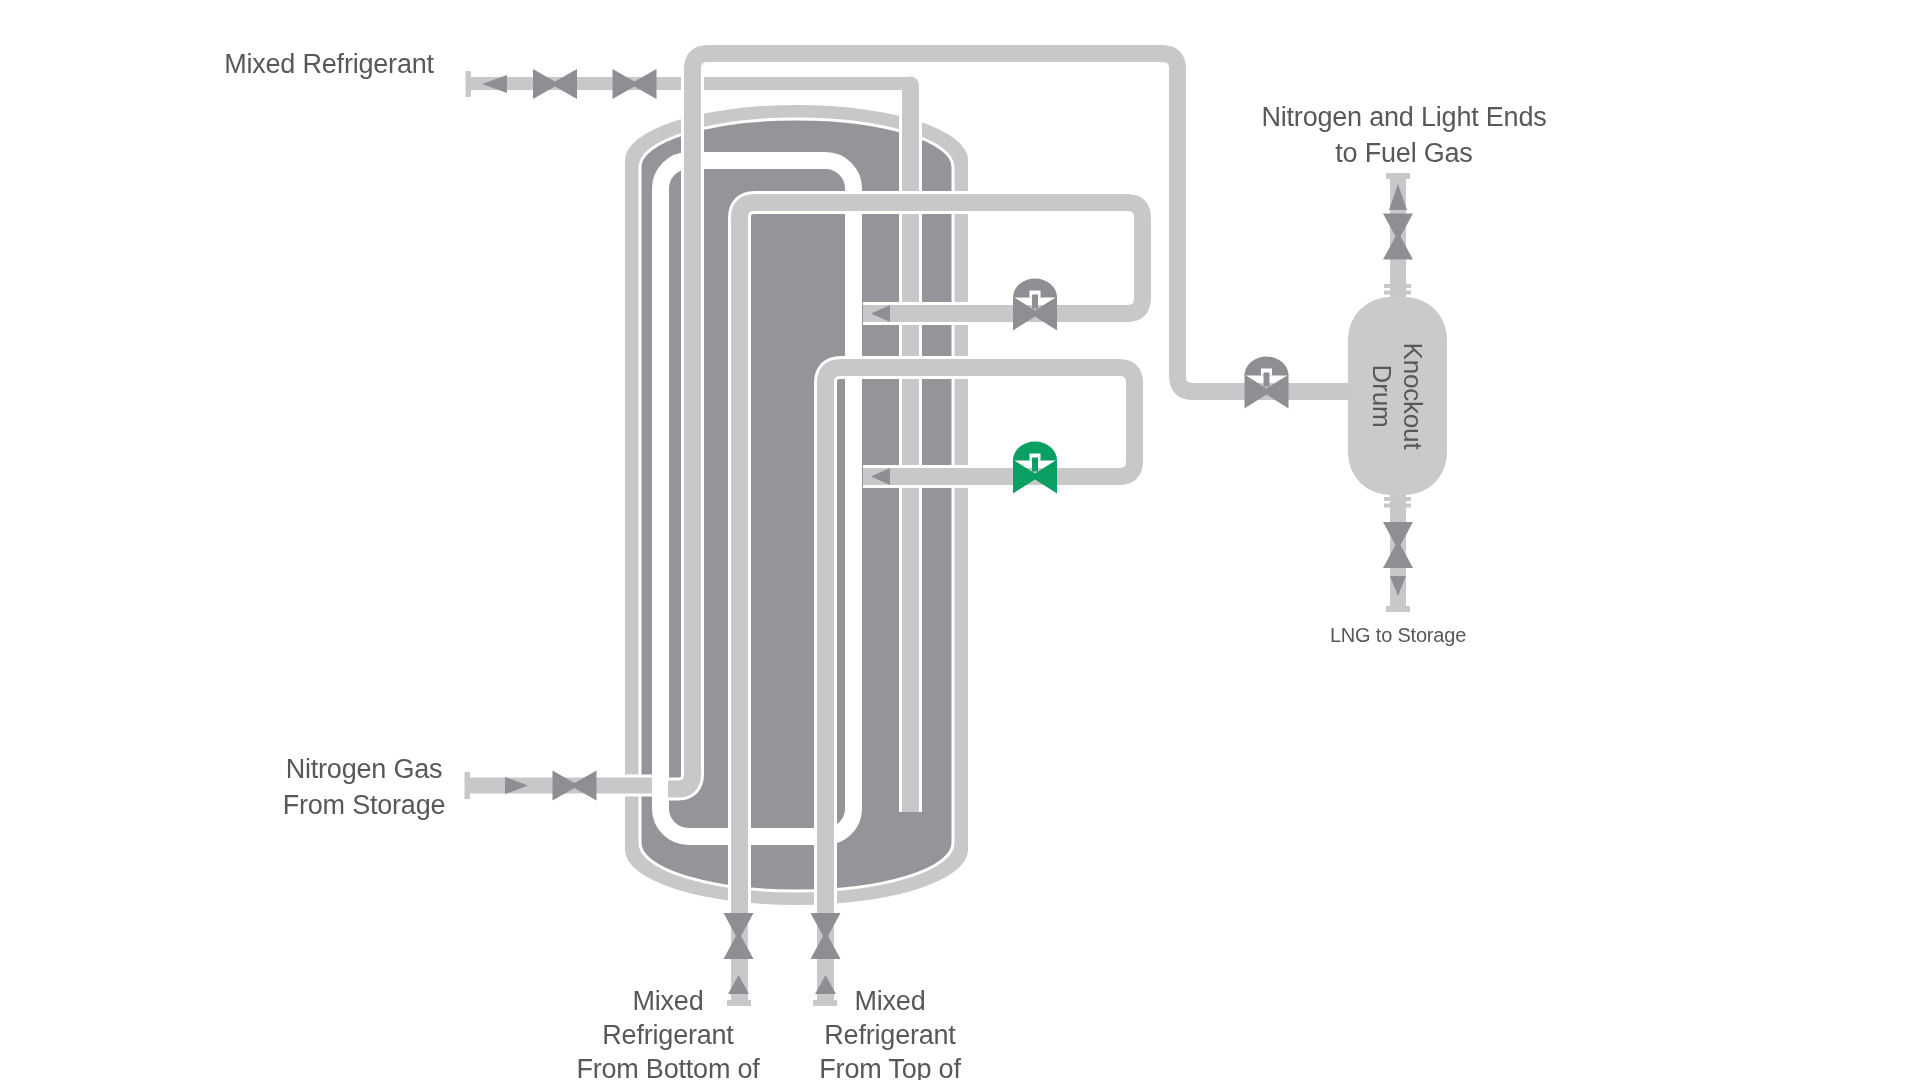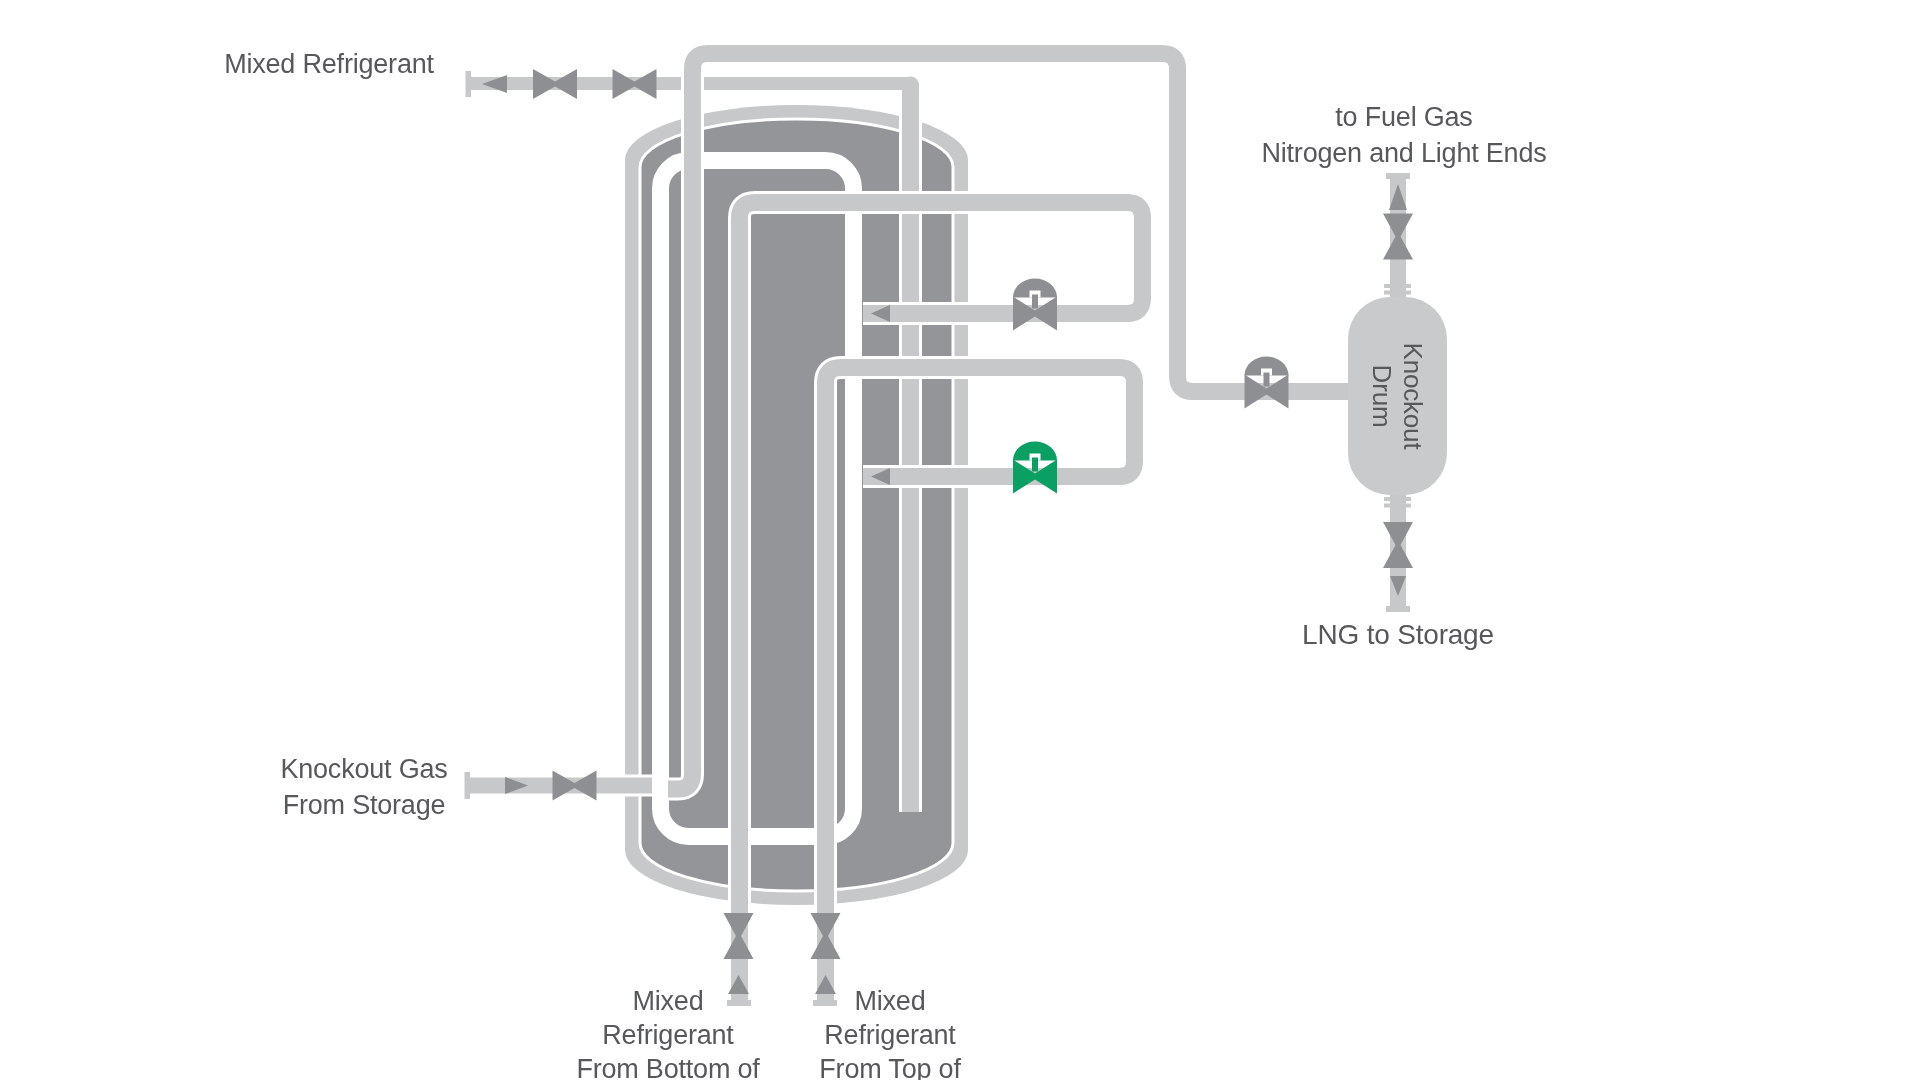--- a/index.html
+++ b/index.html
@@ -141,35 +141,35 @@
   <rect x="813" y="1000" width="24" height="6" class="fillpipe"></rect>
   <rect x="1386" y="173" width="24" height="6" class="fillpipe"></rect>
   <rect x="1386" y="606" width="24" height="6" class="fillpipe"></rect>
 </svg>
 
 <div class="label" style="left:329px;top:46px;">
   <div>Mixed Refrigerant</div>
 </div>
 
 <div class="label" style="left:1404px;top:99px;">
+  <div>Nitrogen and Light Ends</div>
   <div>to Fuel Gas</div>
-  <div>Nitrogen and Light Ends</div>
 </div>
 
 <div class="drum-label" style="left:1397px;top:396px;">
   <div>Knockout</div>
   <div>Drum</div>
 </div>
 
-<div class="label" style="left:1398px;top:617px;font-size:28px;">
+<div class="label" style="left:1398px;top:617px;font-size:20px;">
   <div>LNG to Storage</div>
 </div>
 
 <div class="label" style="left:364px;top:751px;">
-  <div>Knockout Gas</div>
+  <div>Nitrogen Gas</div>
   <div>From Storage</div>
 </div>
 
 <div class="label label3" style="left:668px;top:984px;">
   <div>Mixed</div>
   <div>Refrigerant</div>
   <div>From Bottom of</div>
 </div>
 
 <div class="label label3" style="left:890px;top:984px;">

